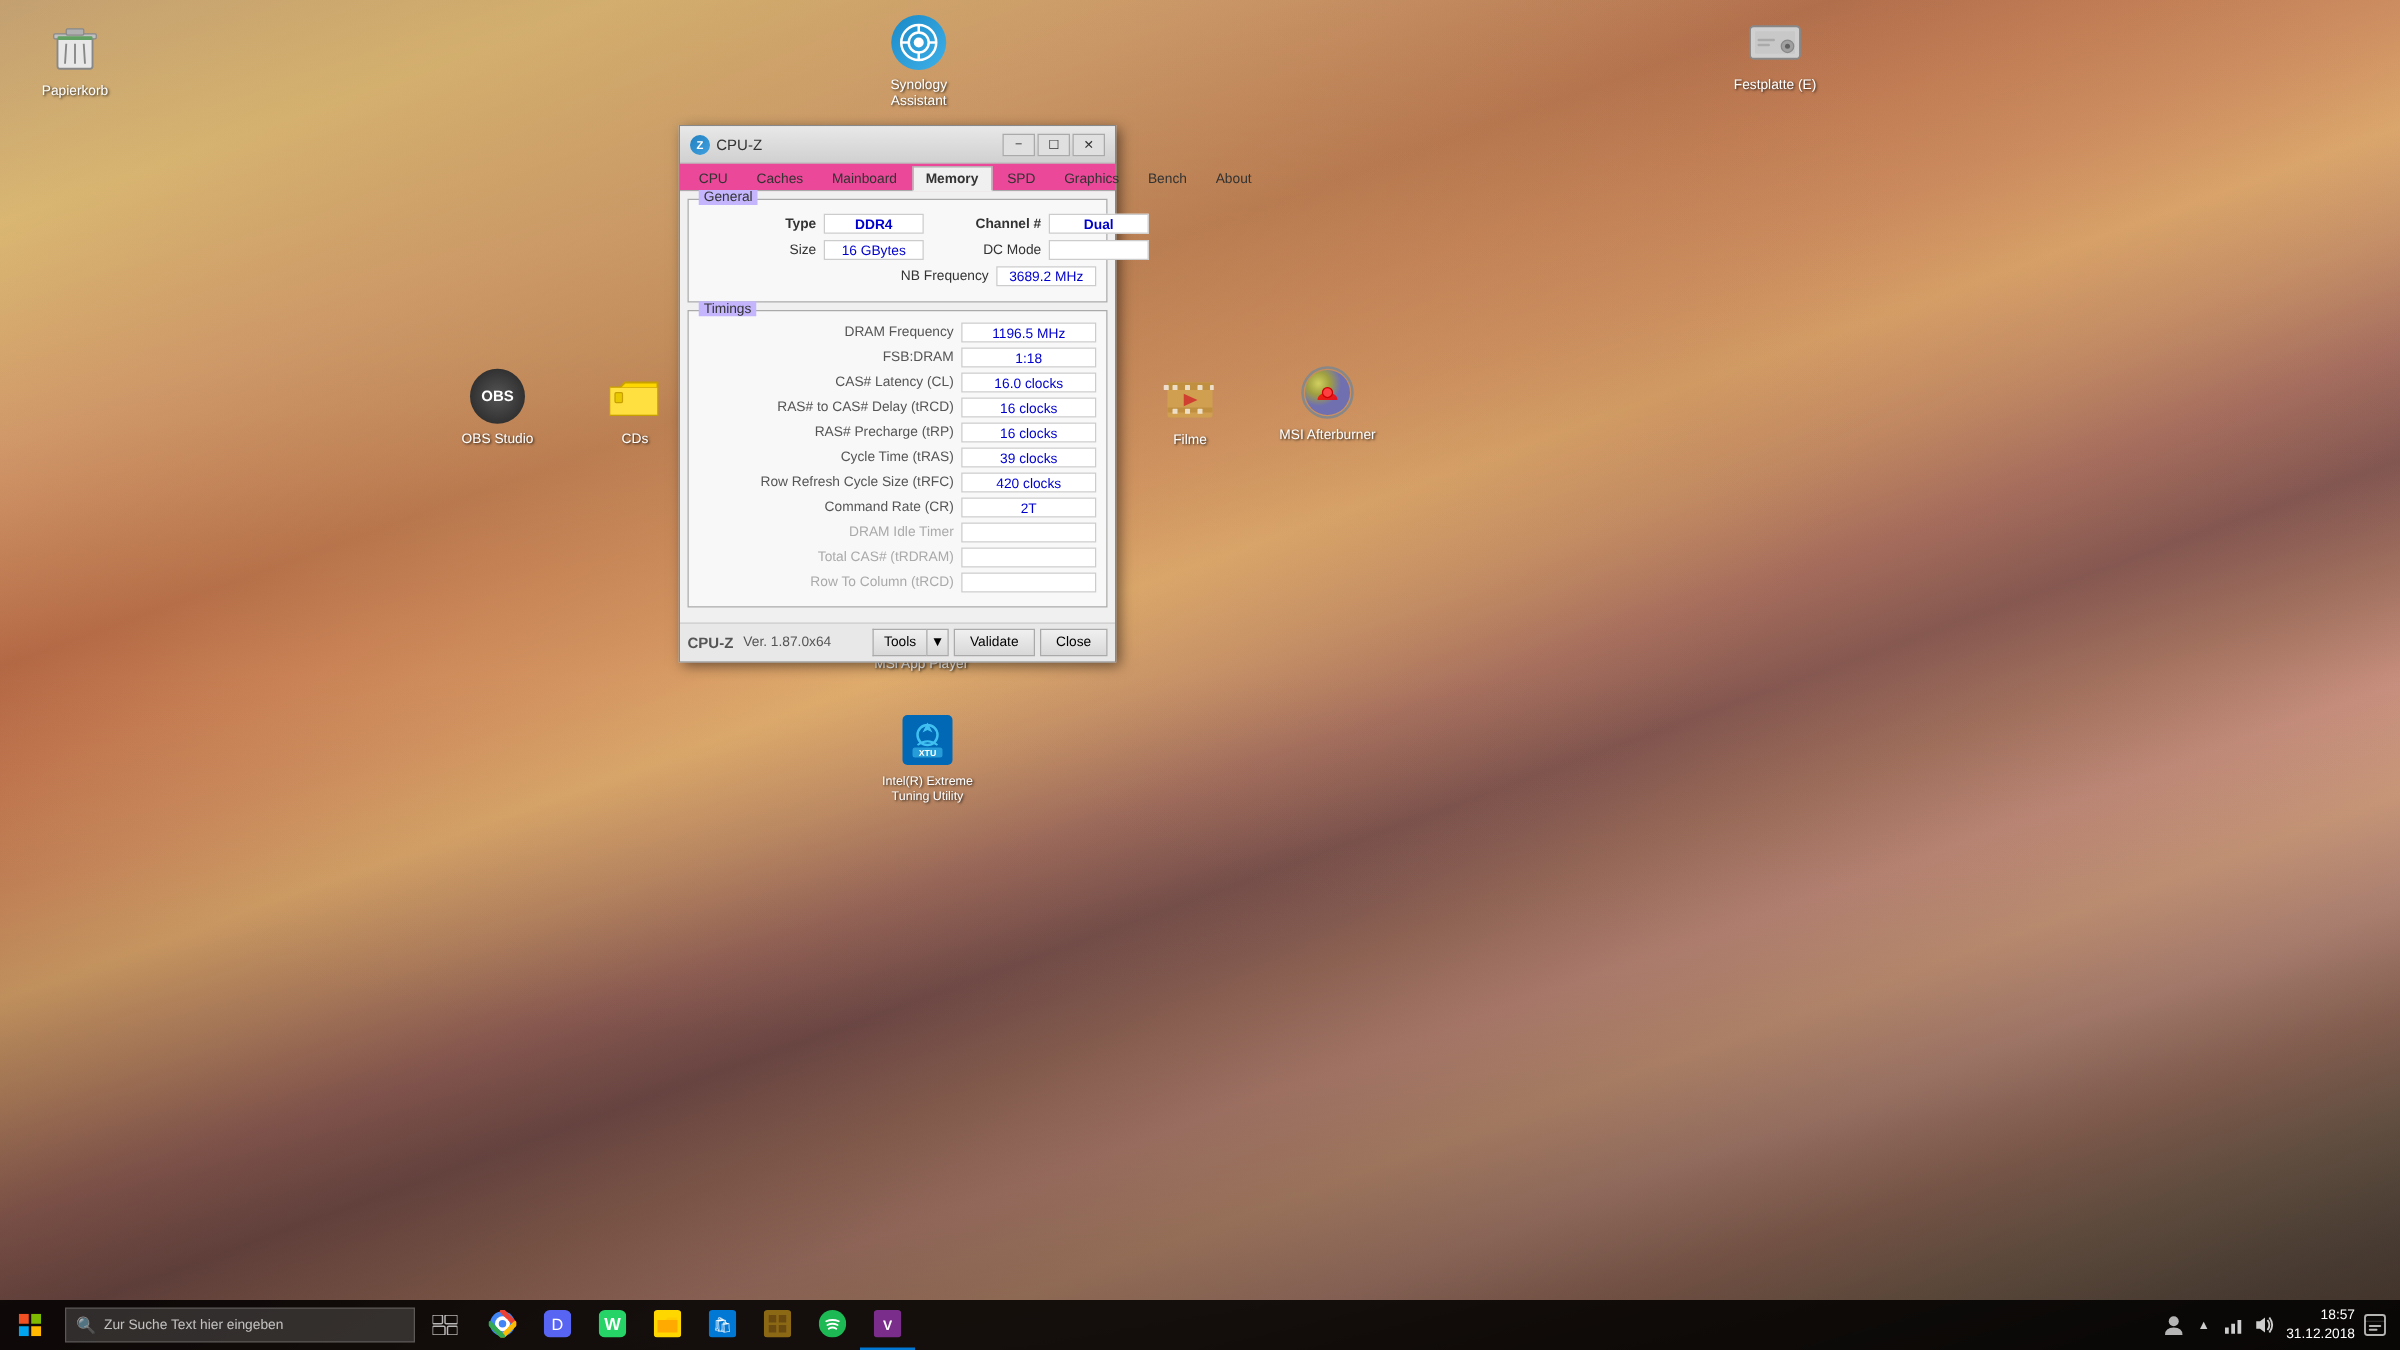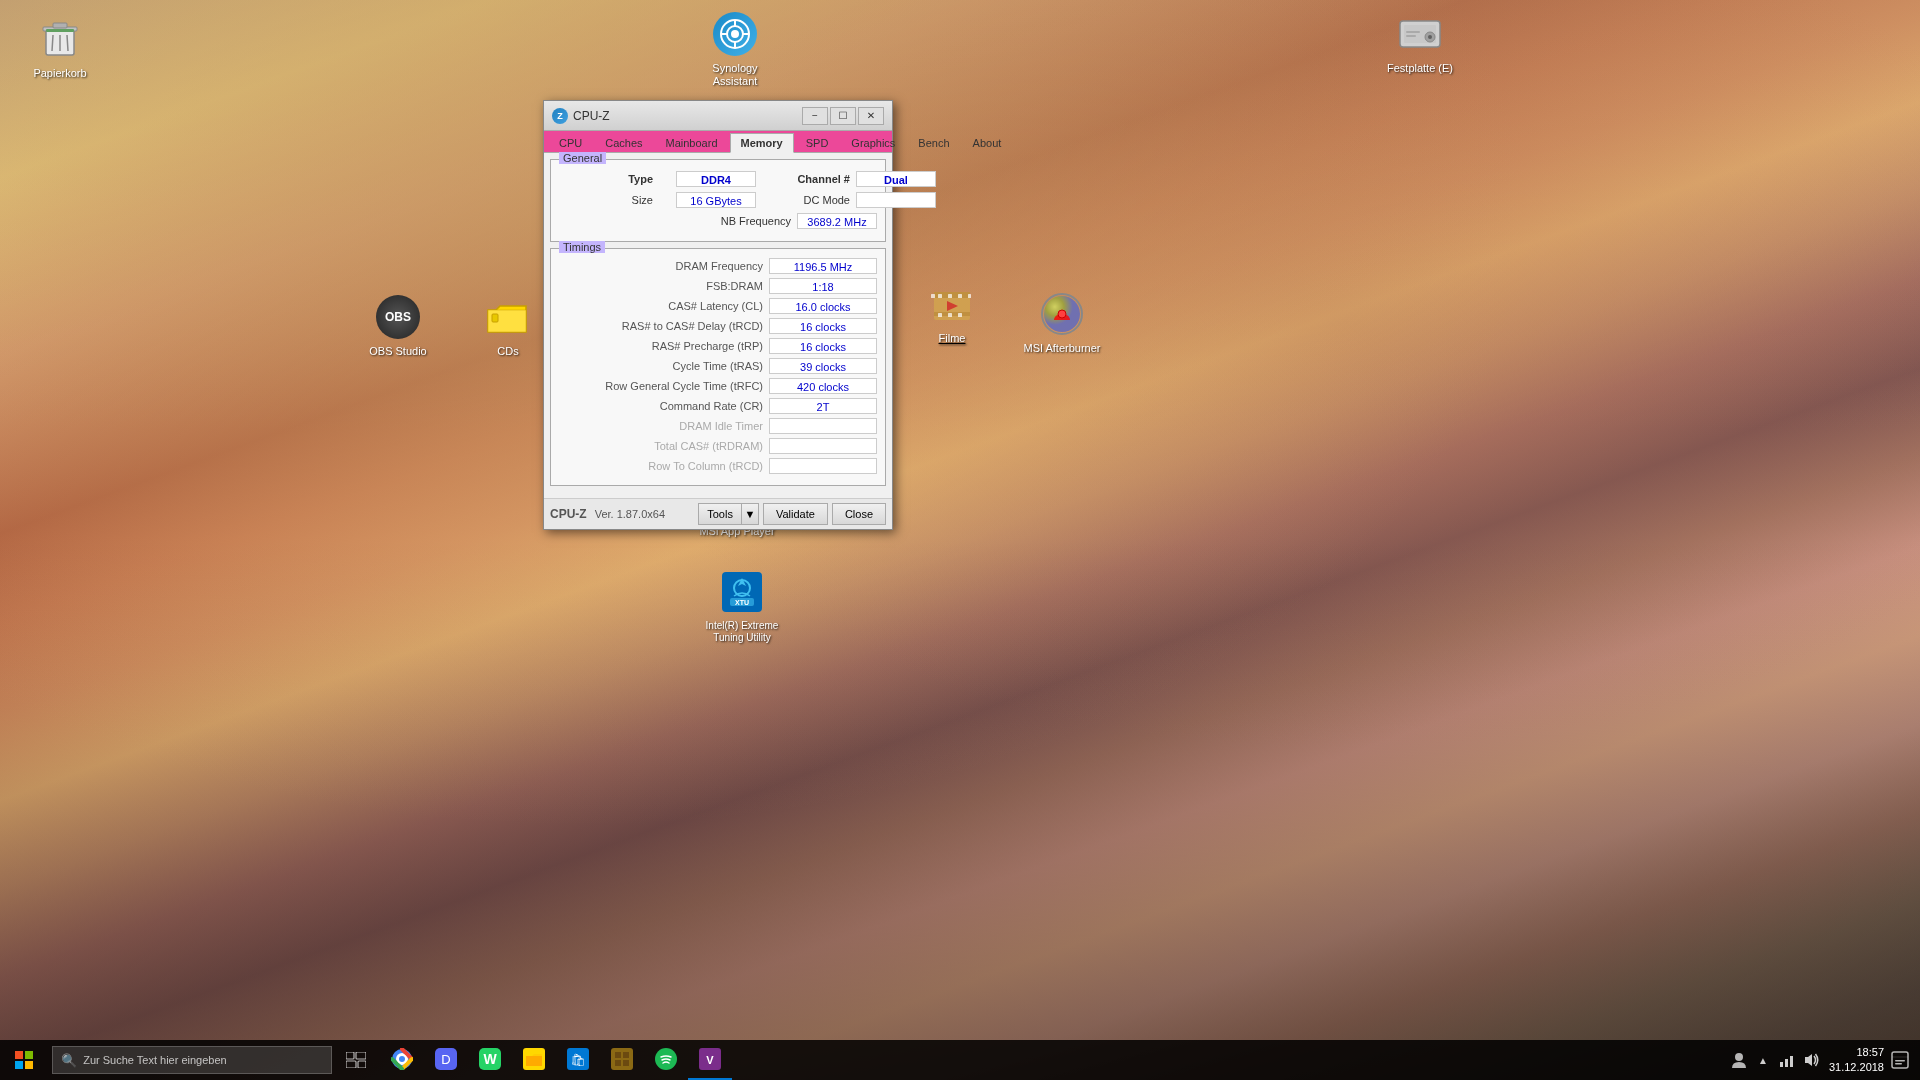--- a/index.html
+++ b/index.html
@@ -210,21 +210,20 @@
     .info-value {
       background: white;
       border: 1px solid #ccc;
       padding: 1px 4px;
       font-size: 11px;
       color: #0000cc;
       min-width: 80px;
       text-align: center;
       height: 16px;
       line-height: 14px;
-      margin-left: 17px;
     }
 
     .info-label-right {
       font-size: 11px;
       color: #333;
       text-align: right;
       min-width: 80px;
       padding-right: 6px;
     }
 
@@ -563,21 +562,21 @@
     <div class="icon-img">
       <svg width="44" height="38" viewBox="0 0 44 38">
         <path d="M2,12 L10,12 L14,8 L40,8 L40,34 L2,34 Z" fill="#ffd700" stroke="#c8a000" stroke-width="1.5"></path>
         <path d="M2,12 L40,12 L40,34 L2,34 Z" fill="#ffe040" stroke="#c8a000" stroke-width="0.5"></path>
         <rect x="6" y="16" width="6" height="8" rx="1" fill="#e8c800" stroke="#c8a000" stroke-width="1"></rect>
       </svg>
     </div>
     <span class="icon-label">CDs</span>
   </div>
 
-  <div class="desktop-icon" style="left: 912px; top: 280px; text-decoration: underline;">
+  <div class="desktop-icon" style="left: 912px; top: 294px;">
     <div class="icon-img">
       <svg width="44" height="40" viewBox="0 0 44 40">
         <rect x="4" y="8" width="36" height="28" rx="2" fill="#d0a050"></rect>
         <rect x="4" y="8" width="36" height="6" fill="#c09040"></rect>
         <rect x="4" y="28" width="36" height="4" fill="#c09040"></rect>
         <rect x="8" y="10" width="4" height="4" fill="#fff" rx="0.5" opacity="0.7"></rect>
         <rect x="18" y="10" width="4" height="4" fill="#fff" rx="0.5" opacity="0.7"></rect>
         <rect x="28" y="10" width="4" height="4" fill="#fff" rx="0.5" opacity="0.7"></rect>
         <rect x="38" y="10" width="3" height="4" fill="#fff" rx="0.5" opacity="0.7"></rect>
         <rect x="1" y="10" width="4" height="4" fill="#fff" rx="0.5" opacity="0.7"></rect>
@@ -717,21 +716,21 @@
           <span class="timings-label">RAS# Precharge (tRP)</span>
           <span class="timings-value">16 clocks</span>
         </div>
 
         <div class="timings-row">
           <span class="timings-label">Cycle Time (tRAS)</span>
           <span class="timings-value">39 clocks</span>
         </div>
 
         <div class="timings-row">
-          <span class="timings-label">Row General Cycle Time (tRFC)</span>
+          <span class="timings-label">Row Refresh Cycle Size (tRFC)</span>
           <span class="timings-value">420 clocks</span>
         </div>
 
         <div class="timings-row">
           <span class="timings-label">Command Rate (CR)</span>
           <span class="timings-value">2T</span>
         </div>
 
         <div class="timings-row">
           <span class="timings-label" style="color: #aaa;">DRAM Idle Timer</span>

